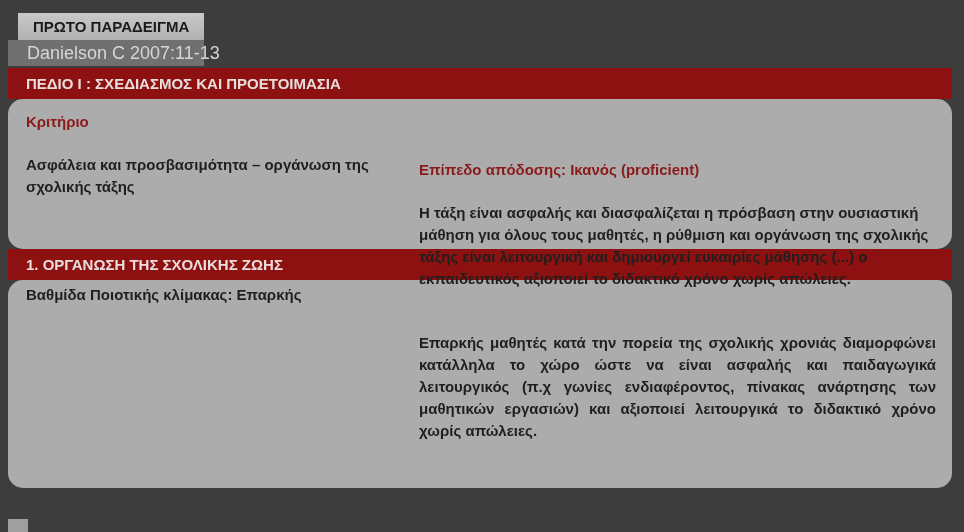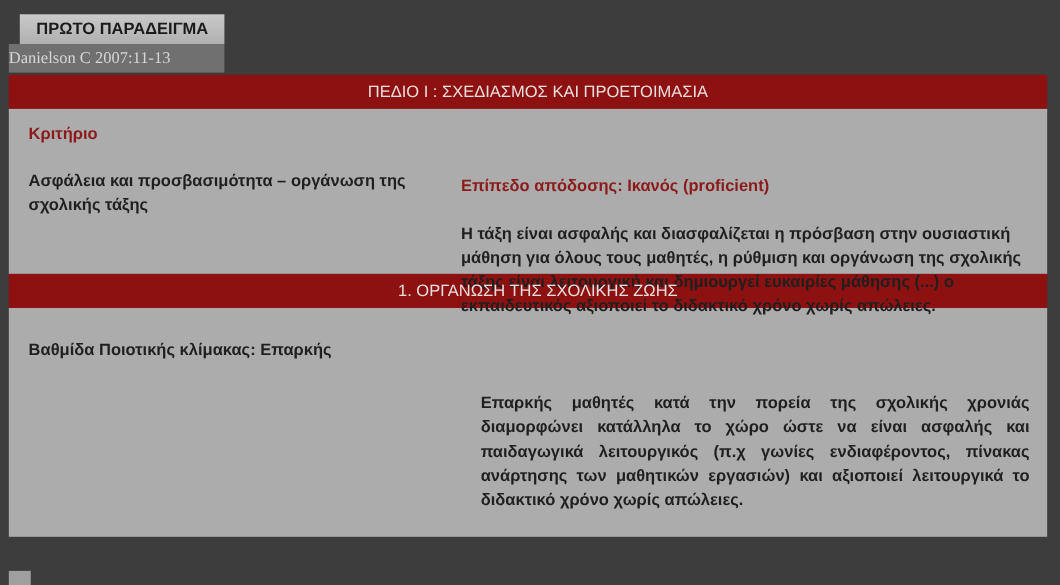--- a/index.html
+++ b/index.html
@@ -27,51 +27,51 @@
     font-size: 15px;
     line-height: 27px;
     padding-left: 15px;
     white-space: nowrap;
   }
   .source-bar {
     width: 196px;
     height: 26px;
     background: #707070;
     color: #d6d6d6;
-    font-size: 15px;
+    font-size: 18px;
     line-height: 26px;
+    padding-left: 19px;
     margin-bottom: 2px;
     white-space: nowrap;
-    font-family: Liberation Serif, serif;
   }
   .red-bar {
     width: 944px;
     height: 31px;
     background: #8e1111;
     color: #e9dede;
-    font-weight: normal;
+    font-weight: bold;
     font-size: 15px;
     line-height: 31px;
     padding-left: 18px;
     white-space: nowrap;
-    text-align: center;
   }
   .panel {
     width: 944px;
     background: #acacac;
     display: grid;
     grid-template-columns: 393px 1fr;
     padding: 12px 14px 0 18px;
     color: #1f1f1f;
     font-weight: bold;
     font-size: 15px;
     line-height: 22px;
+    border-radius: 15px;
   }
   .panel-1 { height: 150px; }
-  .panel-2 { height: 208px; padding-top: 28px; gap: 18px; }
+  .panel-2 { height: 208px; padding-top: 4px; }
   .panel h3 {
     margin: 0;
     font-size: 15px;
     color: #8c1a1a;
     font-weight: bold;
   }
   .panel p { margin: 0; }
   .panel .body-after-heading { margin-top: 21px; }
   .col-right { padding-right: 2px; margin-top: 48px; }
   .ot-line { margin: 0; }

